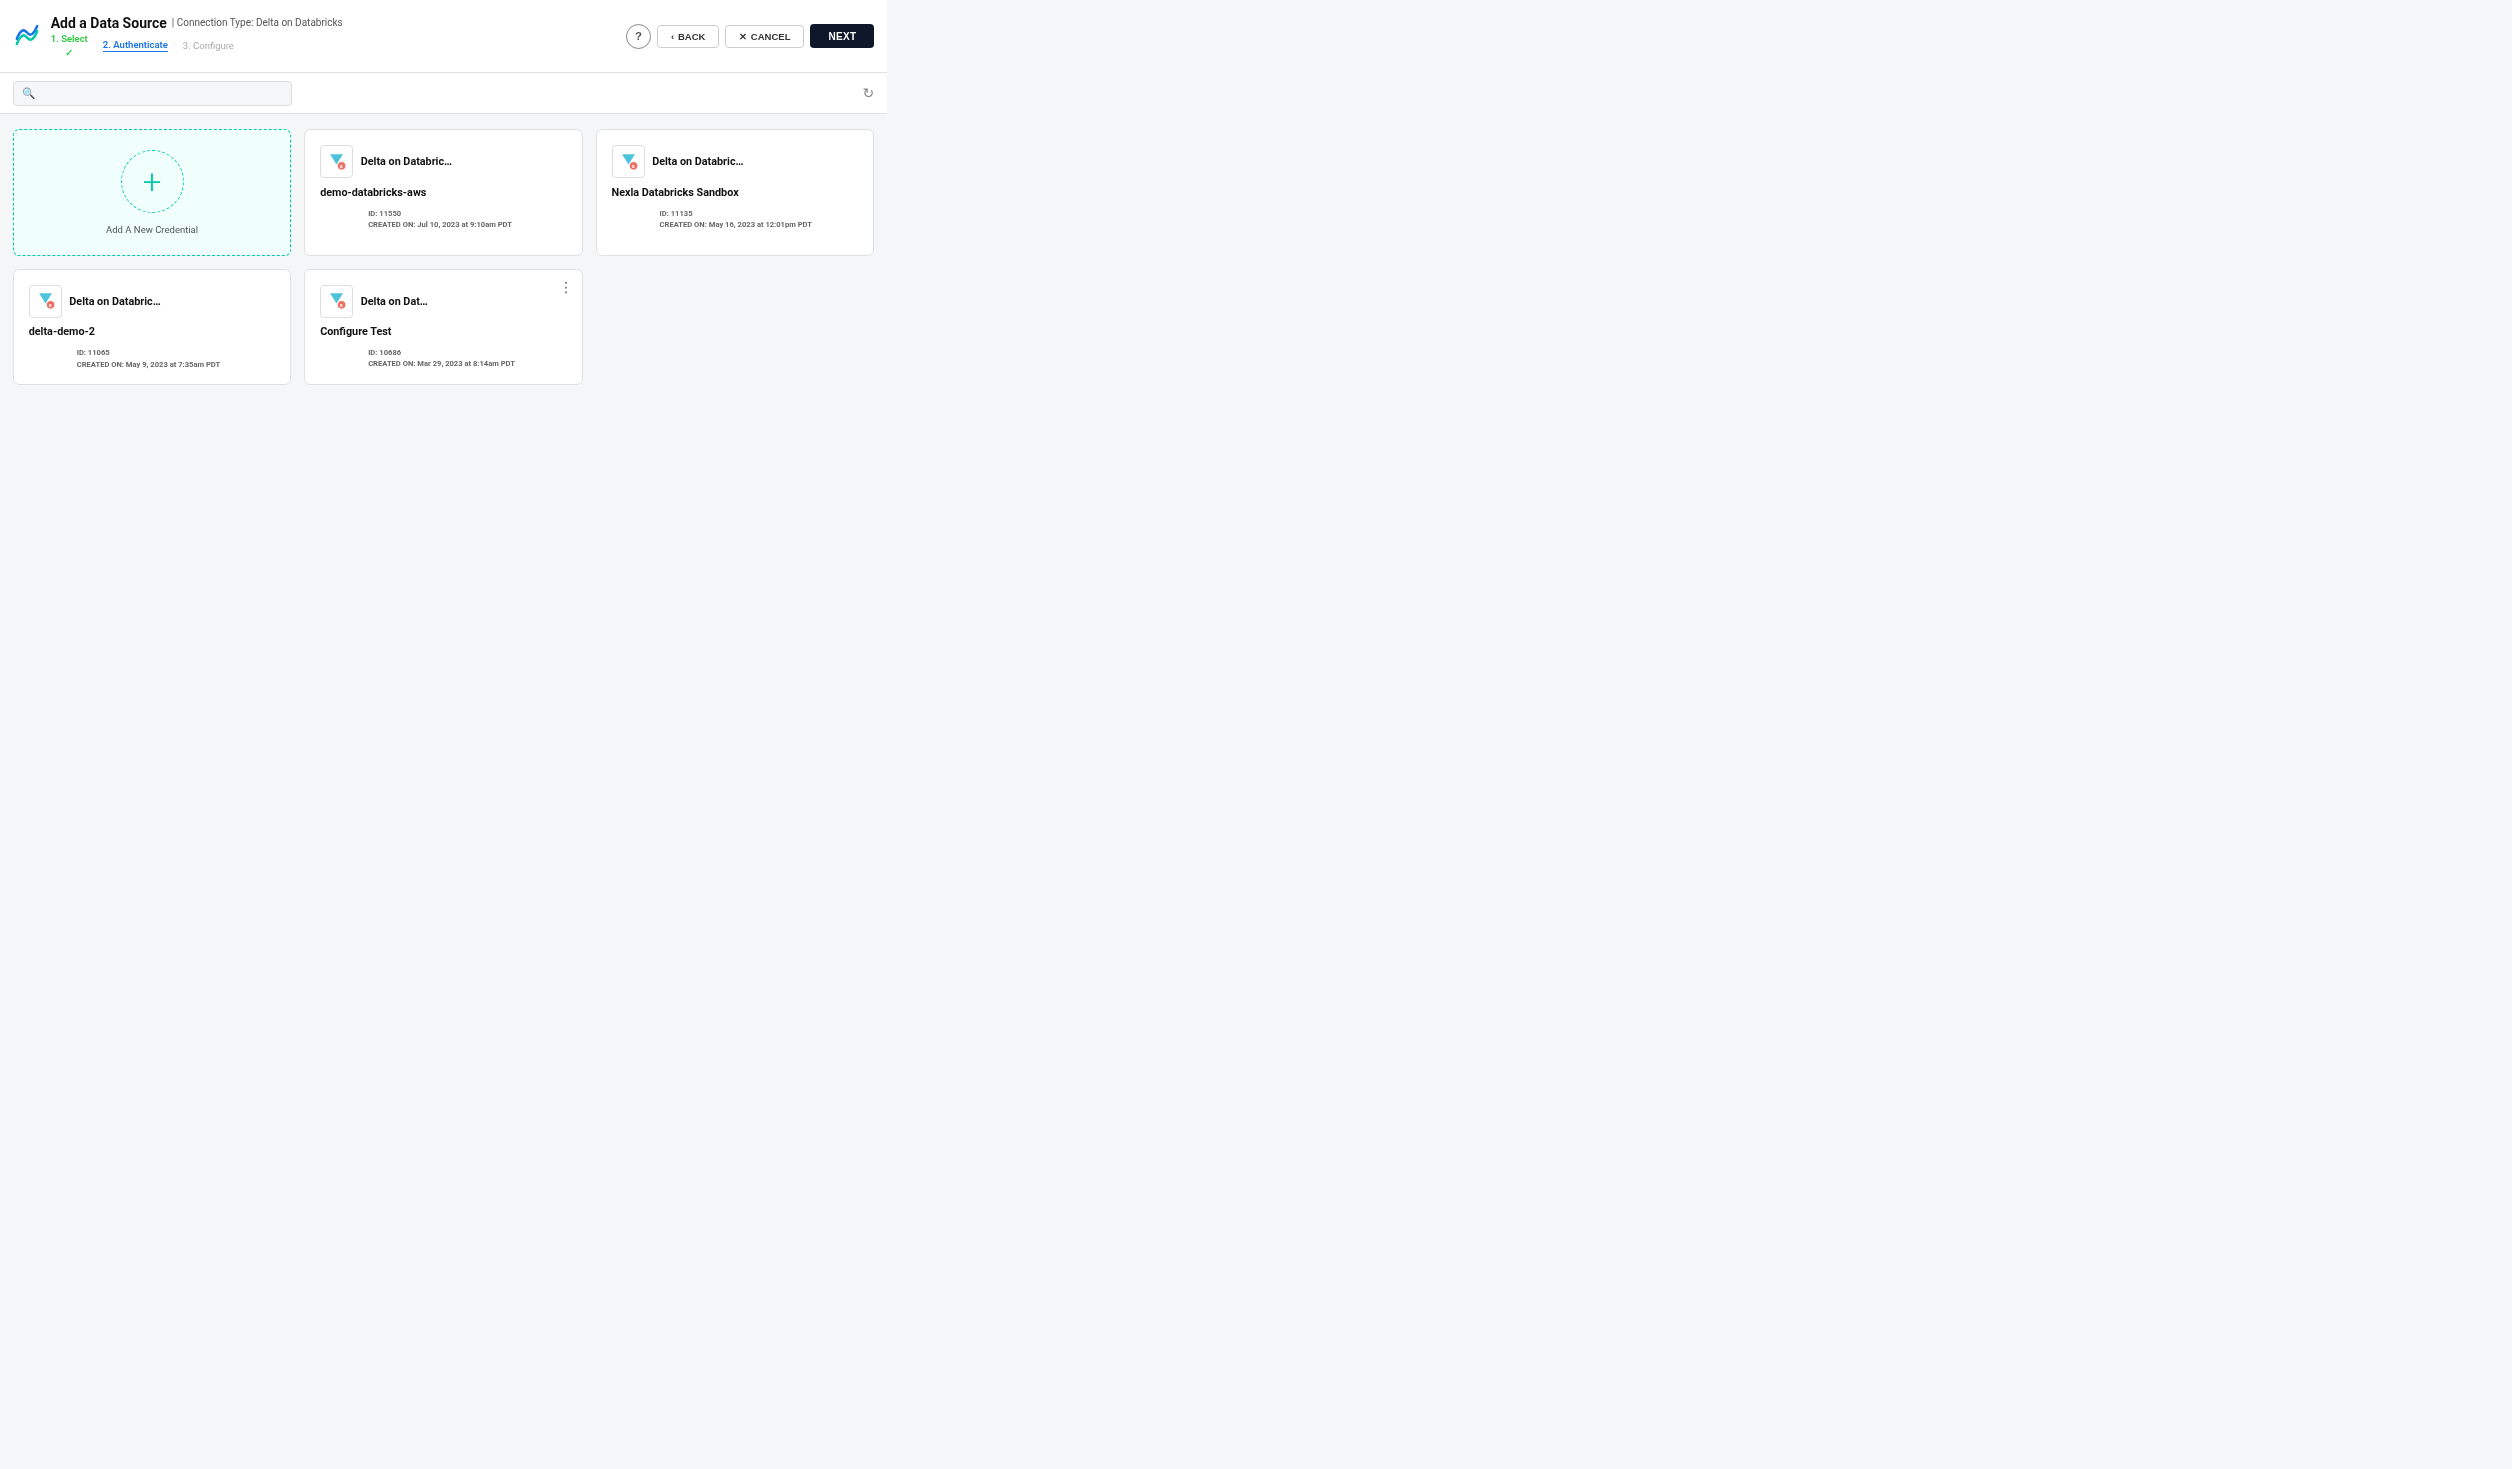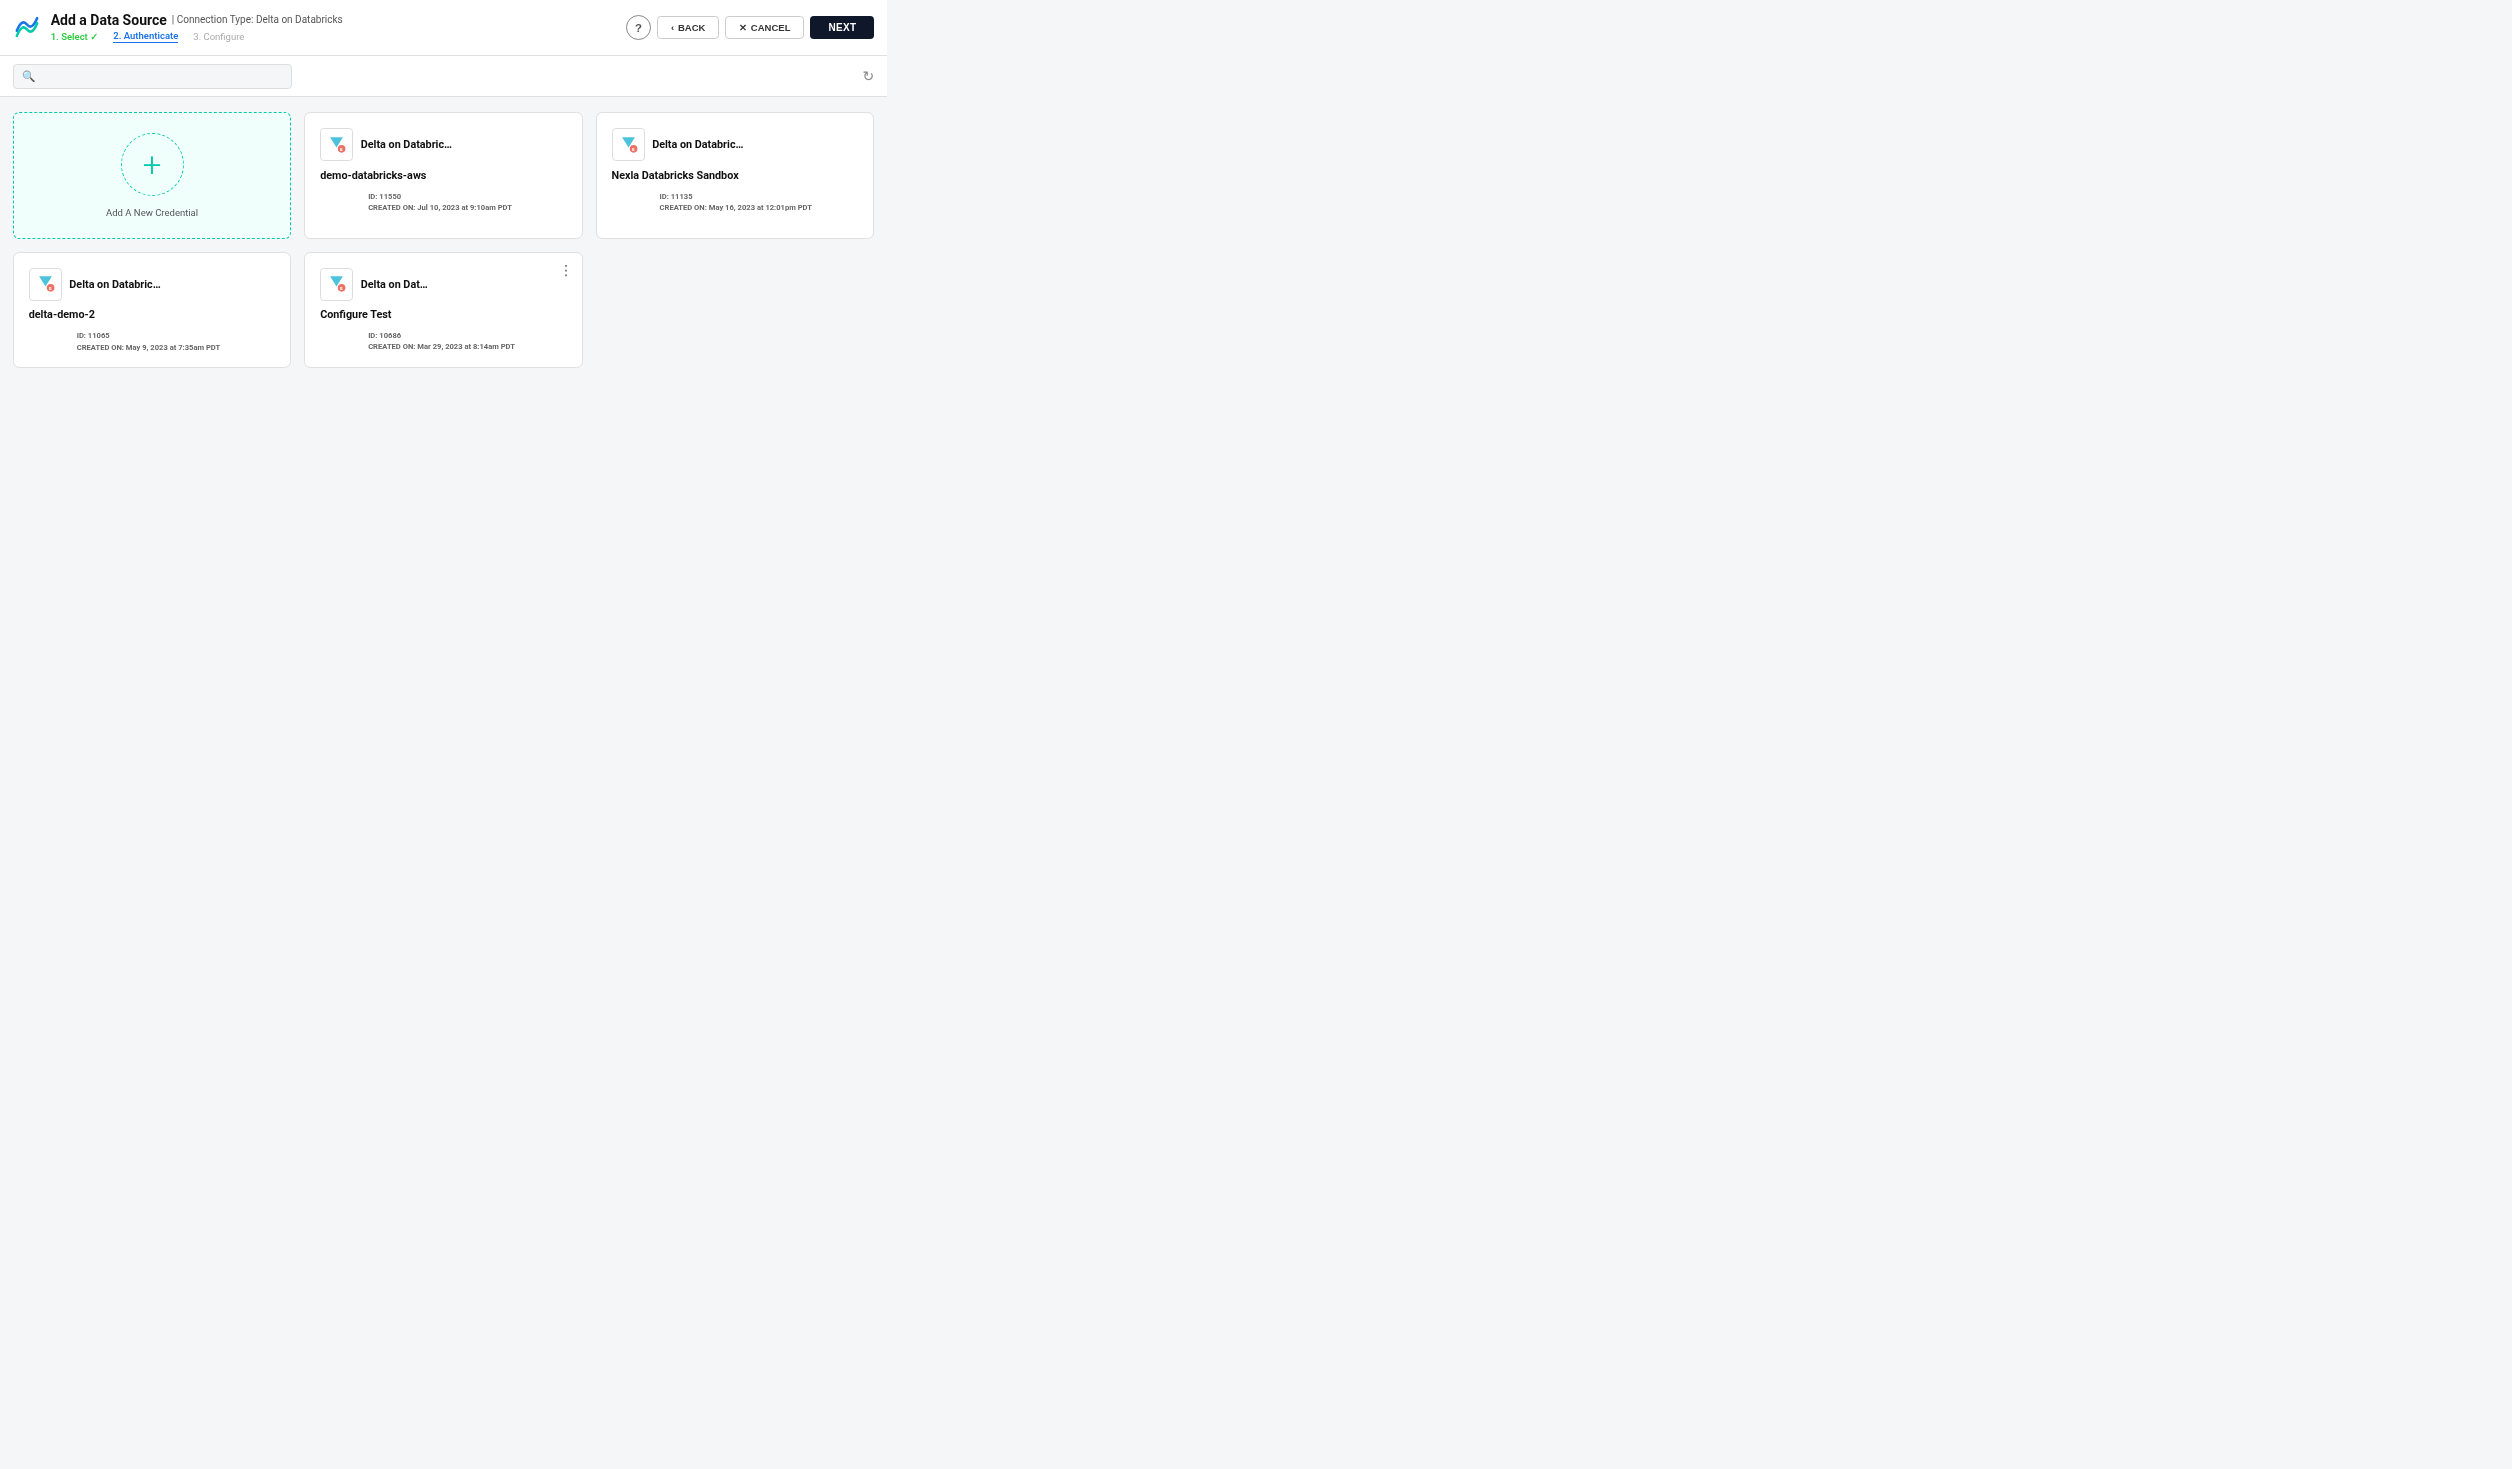--- a/index.html
+++ b/index.html
@@ -12,21 +12,21 @@
     }
 
     
     .header {
       background: #fff;
       border-bottom: 0.6px solid #e0e0e0;
       padding: 6.3px 12.7px;
       display: flex;
       align-items: center;
       gap: 10px;
-      height: 56px;
+      height: 73px;
     }
     .logo {
       width: 28px;
       height: 28px;
       flex-shrink: 0;
     }
     .header-title-area {
       display: flex;
       flex-direction: column;
       flex: 1;
@@ -59,20 +59,21 @@
       align-items: center;
       gap: 2.5px;
     }
     .step-active {
       color: #1a73e8;
       border-bottom: 1.9px solid #1a73e8;
       padding-bottom: 1.3px;
     }
     .step-done {
       color: #2ecc40;
+      flex-direction: column;
     }
     .step-done .check {
       color: #2ecc40;
       font-weight: 700;
     }
     .step-inactive {
       color: #aaa;
       font-weight: 400;
     }
 

